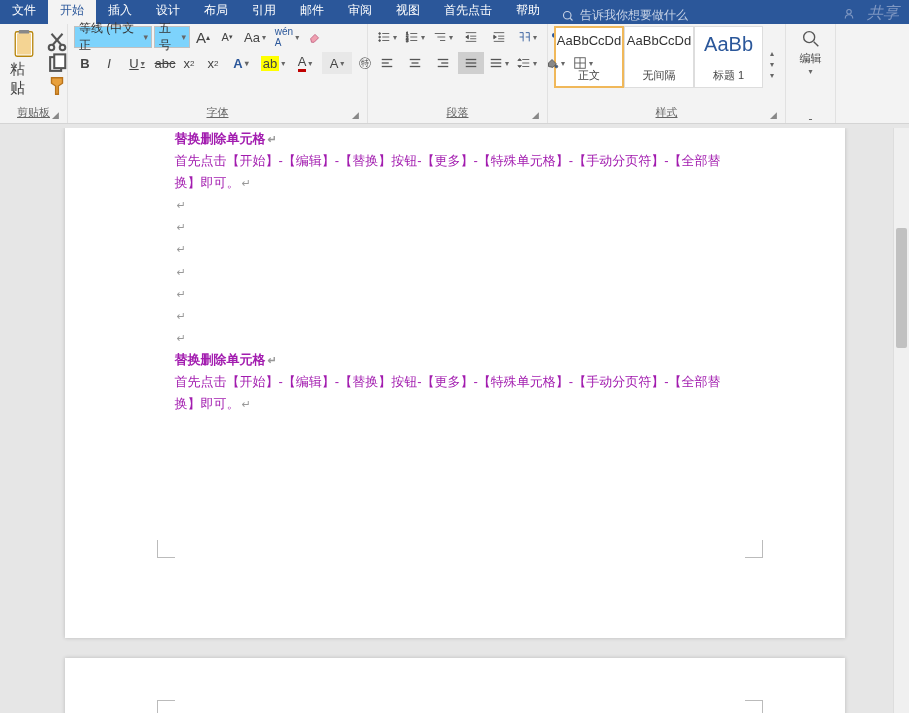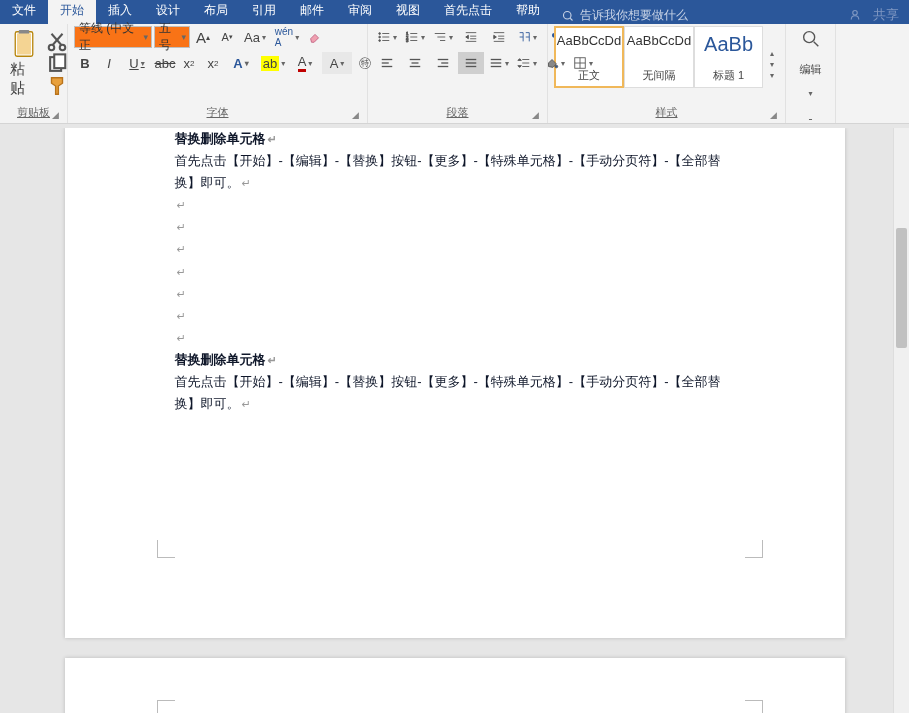--- a/index.html
+++ b/index.html
@@ -4,38 +4,38 @@
 <style>
 * { margin: 0; padding: 0; box-sizing: border-box; font-family: "Microsoft YaHei", sans-serif; }
 body { background: #e6e6e6; width: 909px; height: 713px; overflow: hidden; }
 
 .titlebar { height: 24px; background: #2b579a; display: flex; align-items: flex-end; }
 .tabs { display: flex; height: 28px; }
 .tab { padding: 0 12px; color: #fff; font-size: 12px; line-height: 28px; cursor: pointer; }
 .tab.active { background: #f3f3f3; color: #2b579a; }
 .tellme { display: flex; align-items: center; color: #c8d3e6; font-size: 12px; margin-left: 10px; gap: 6px; }
 .tellme svg { width: 12px; height: 12px; }
-.share { margin-left: auto; margin-right: 10px; color: #7f97c2; font-size: 13px; display: flex; align-items: center; gap: 12px; }
+.share { margin-left: auto; margin-right: 10px; color: #7f97c2; font-size: 16px; display: flex; align-items: center; gap: 12px; font-style: italic; }
 
 .ribbon { background: #f3f3f3; border-bottom: 1px solid #d4d4d4; height: 100px; display: flex; }
 .group { border-right: 1px solid #e1e1e1; padding: 2px 6px 0; display: flex; flex-direction: column; flex-shrink: 0; }
 .group-label { text-align: center; font-size: 11px; color: #666; padding: 2px 0 3px; position: relative; text-decoration: underline; }
 .group-body { flex: 1; display: flex; align-items: flex-start; gap: 4px; }
 .dlg-launcher { position: absolute; right: 2px; bottom: 3px; font-size: 9px; color: #888; cursor: pointer; }
 
 .clip-col { display: flex; flex-direction: column; align-items: center; }
 .paste-big { display: flex; flex-direction: column; align-items: center; padding: 2px 4px; cursor: pointer; }
 .paste-big svg { width: 28px; height: 32px; }
 .paste-big span { font-size: 15px; color: #444; }
 .clip-small { display: flex; flex-direction: column; gap: 2px; padding-top: 6px; }
 .clip-small .btn { width: 22px; height: 20px; display: flex; align-items: center; justify-content: center; cursor: pointer; }
 
 .font-rows { display: flex; flex-direction: column; gap: 4px; }
 .row { display: flex; align-items: center; gap: 2px; }
-.combo { background: #f97316; border: 1px solid #c0c0c0; height: 22px; font-size: 12px; padding: 0 16px 0 4px; position: relative; cursor: pointer; color: #333; display: flex; align-items: center; }
+.combo { background: #7dd3fc; border: 1px solid #c0c0c0; height: 22px; font-size: 12px; padding: 0 16px 0 4px; position: relative; cursor: pointer; color: #333; display: flex; align-items: center; }
 .combo::after { content: "▾"; position: absolute; right: 3px; font-size: 9px; color: #666; }
 .font-name { width: 78px; }
 .font-size { width: 36px; }
 .rbtn { width: 22px; height: 22px; display: flex; align-items: center; justify-content: center; font-size: 13px; color: #444; cursor: pointer; border: 1px solid transparent; }
 .rbtn.dd { width: 30px; position: relative; }
 .rbtn.dd::after { content: "▾"; font-size: 8px; margin-left: 2px; color: #666; }
 .rbtn svg { width: 14px; height: 14px; }
 .bold { font-weight: bold; }
 .italic { font-style: italic; }
 .underline { text-decoration: underline; }
@@ -47,28 +47,28 @@
 .styles-body { display: flex; align-items: stretch; gap: 0; }
 .style-item { width: 70px; height: 62px; border: 1px solid #ddd; background: #fff; display: flex; flex-direction: column; align-items: center; justify-content: space-between; padding: 6px 2px 4px; cursor: pointer; font-size: 11px; color: #444; }
 .style-item.sel { border-color: #f0b85a; box-shadow: inset 0 0 0 1px #f0b85a; }
 .style-prev { font-size: 13px; color: #333; }
 .style-prev.big { font-size: 20px; color: #2b579a; font-weight: 300; }
 .style-more { width: 14px; display: flex; flex-direction: column; justify-content: center; gap: 2px; margin-left: 2px; }
 .style-more div { font-size: 8px; color: #666; cursor: pointer; text-align: center; }
 
 .edit-col { display: flex; flex-direction: column; align-items: center; padding: 2px 6px; }
 .edit-col svg { width: 22px; height: 22px; }
-.edit-col span { font-size: 11px; color: #444; margin-top: 12px; }
+.edit-col span { font-size: 11px; color: #444; margin-top: 1px; }
 
 .canvas { position: absolute; top: 128px; left: 0; right: 0; bottom: 0; overflow: hidden; background: #9fa0a1; }
 .canvas-inner { background: #e6e6e6; padding: 0 0 20px; }
 .page { background: #fff; margin: 0 auto 20px; width: 780px; position: relative; box-shadow: 0 0 4px rgba(0,0,0,.2); }
 .page1 { height: 510px; padding: 0 100px 80px 110px; }
 .page2 { height: 200px; padding: 60px 100px 0 110px; }
-.doc { font-size: 13px; color: #0f172a; line-height: 1.7; }
+.doc { font-size: 13px; color: #a21caf; line-height: 1.7; }
 .doc p { margin: 0; }
 .doc .heading { font-weight: bold; }
 .pmark::after { content: "↵"; color: #999; font-size: 11px; margin-left: 2px; }
 .corner { position: absolute; width: 18px; height: 18px; border-color: #bbb; border-style: solid; border-width: 0; }
 .corner.bl { bottom: 80px; left: 92px; border-left-width: 1px; border-bottom-width: 1px; }
 .corner.br { bottom: 80px; right: 82px; border-right-width: 1px; border-bottom-width: 1px; }
 .corner.tl { top: 42px; left: 92px; border-left-width: 1px; border-top-width: 1px; }
 .corner.tr { top: 42px; right: 82px; border-right-width: 1px; border-top-width: 1px; }
 .scrollbar { position: absolute; right: 0; top: 128px; bottom: 0; width: 16px; background: #f0f0f0; border-left: 1px solid #ddd; }
 .thumb { position: absolute; left: 2px; right: 2px; top: 100px; height: 120px; background: #c1c1c1; border-radius: 2px; }

